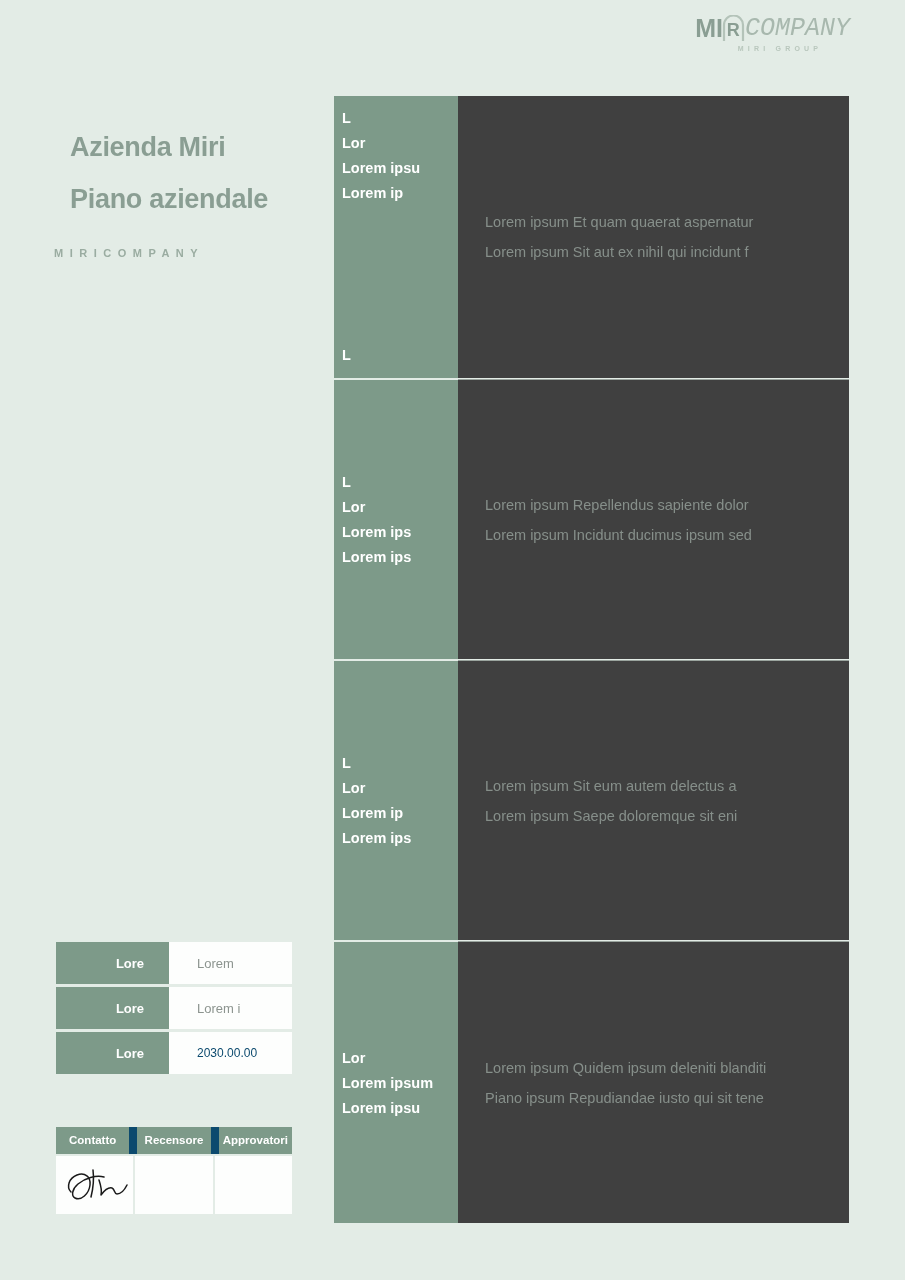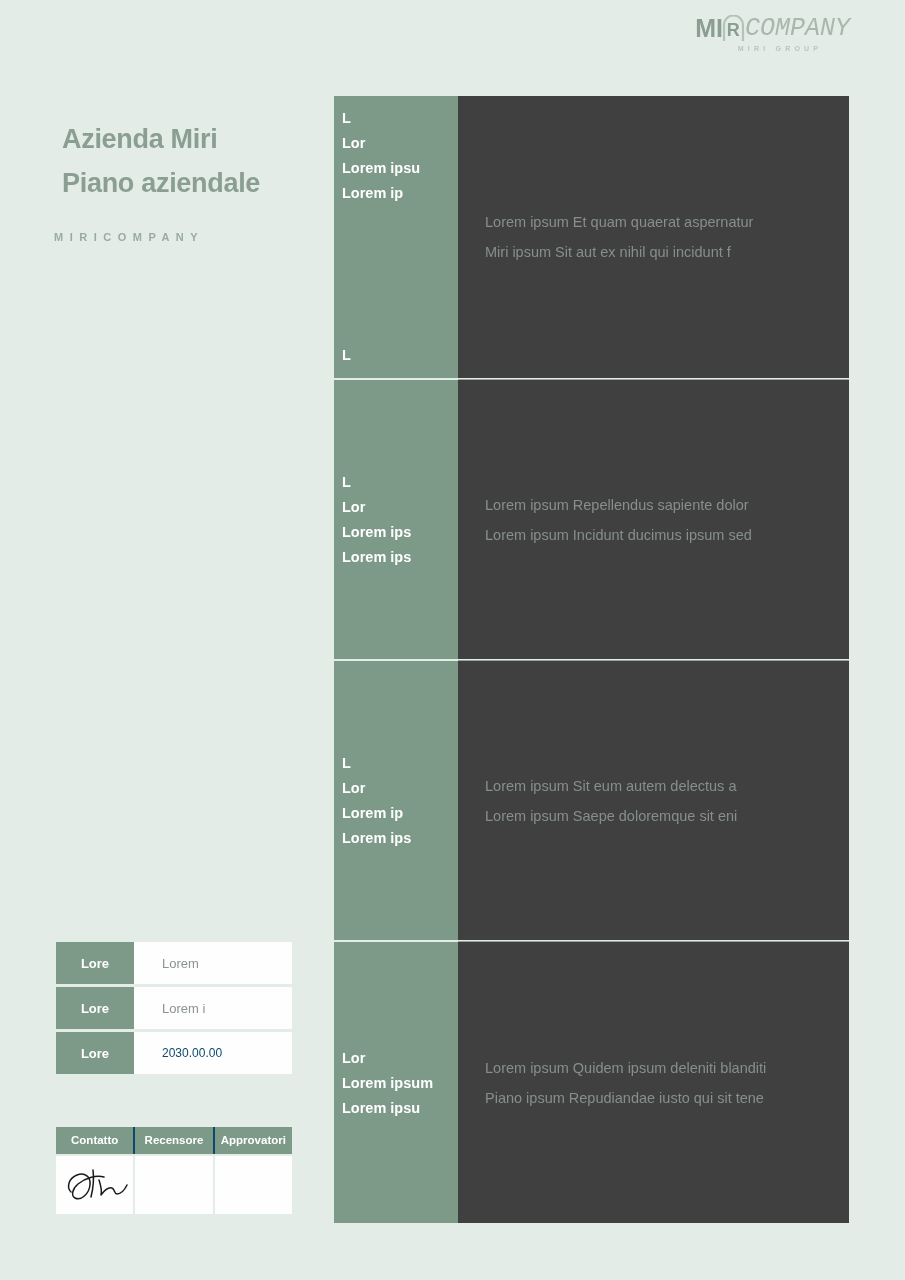--- a/index.html
+++ b/index.html
@@ -70,21 +70,21 @@
     left: 54px;
     top: 114px;
     width: 260px;
   }
   .doc-title {
     font-size: 27px;
     font-weight: bold;
     color: #8a9e93;
     line-height: 1.33;
     letter-spacing: -0.3px;
-    margin: 8px;
+    margin: 16px;
   }
   .doc-subtitle {
     margin-top: 29px;
     font-size: 11px;
     font-weight: bold;
     letter-spacing: 6.5px;
     color: #9aaca1;
   }
 
   
@@ -164,20 +164,21 @@
   .info-key {
     width: 78px;
     flex: 0 0 78px;
     background: #7d9a89;
     color: #fff;
     font-size: 13px;
     font-weight: bold;
     display: flex;
     align-items: center;
     justify-content: center;
+    padding-left: 35px;
   }
   .info-val {
     flex: 1 1 auto;
     background: #fdfefd;
     display: flex;
     align-items: center;
     padding-left: 28px;
     font-size: 13px;
     color: #8c948f;
   }
@@ -195,21 +196,21 @@
     display: flex;
   }
   .sig-head-cell {
     flex: 1 1 0;
     background: #7d9a89;
     color: #ffffff;
     font-size: 11.5px;
     font-weight: bold;
     text-align: center;
     padding: 7px 0 8px;
-    border-right: 2px solid #0c4a6e;
+    border-right: 8px solid #0c4a6e;
     box-sizing: border-box;
   }
   .sig-head-cell:last-child { border-right: none; }
   .sig-body {
     display: flex;
     height: 58px;
     margin-top: 2px;
   }
   .sig-cell {
     flex: 1 1 0;
@@ -260,21 +261,21 @@
         <div>Lor</div>
         <div>Lorem ipsu</div>
         <div>Lorem ip</div>
       </div>
       <div class="label-lines pos-bottom">
         <div>L</div>
       </div>
     </div>
     <div class="section-body">
       <div class="body-line">Lorem ipsum Et quam quaerat aspernatur</div>
-      <div class="body-line">Miri ipsum Sit aut ex nihil qui incidunt f</div>
+      <div class="body-line">Lorem ipsum Sit aut ex nihil qui incidunt f</div>
     </div>
     <div class="row-rule"></div>
   </div>
 
   <div class="section-row" style="height:279px;">
     <div class="section-label">
       <div class="label-lines pos-mid">
         <div>L</div>
         <div>Lor</div>
         <div>Lorem ips</div>

